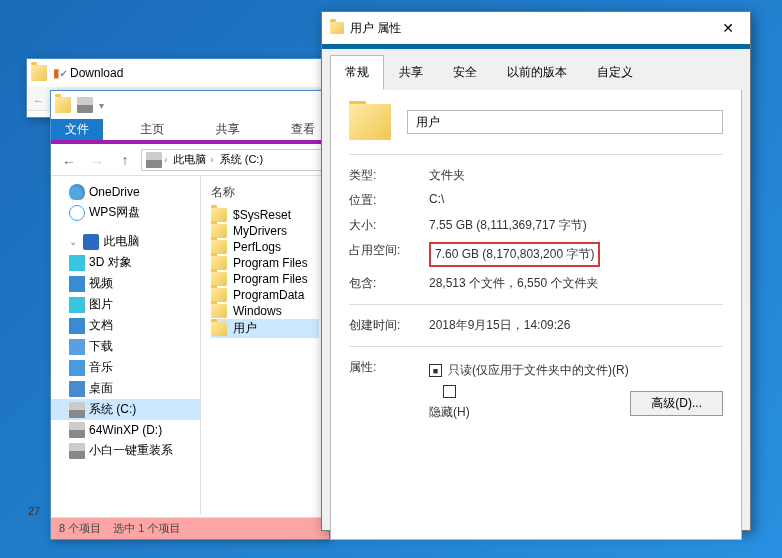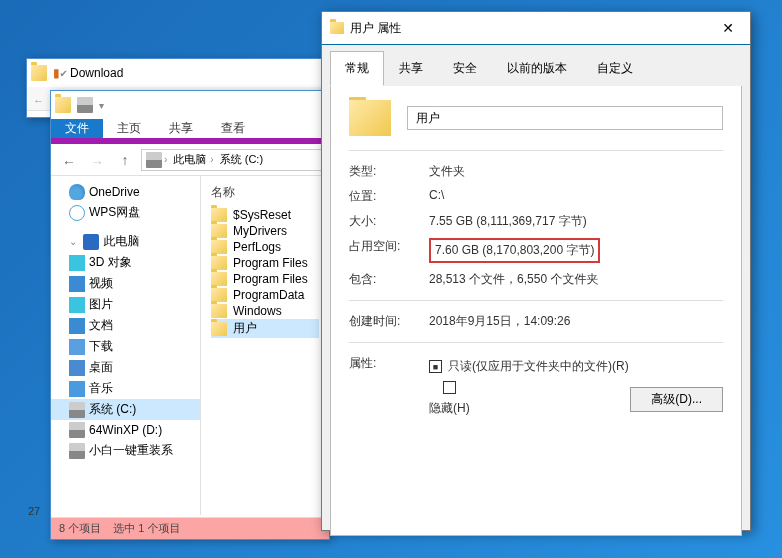--- a/index.html
+++ b/index.html
@@ -3,42 +3,42 @@
 <meta charset="utf-8">
 <style>
 * { margin: 0; padding: 0; box-sizing: border-box; font-family: "Microsoft YaHei", "Segoe UI", sans-serif; }
 body { background: linear-gradient(135deg, #1a6bb8 0%, #2890e0 100%); width: 782px; height: 558px; overflow: hidden; position: relative; }
 .window { position: absolute; background: #fff; border: 1px solid #4a90d0; box-shadow: 2px 2px 8px rgba(0,0,0,0.3); }
 .titlebar { height: 28px; background: #fff; display: flex; align-items: center; padding: 0 4px; font-size: 12px; }
 .titlebar .icon { width: 16px; height: 16px; margin-right: 6px; }
 .folder-icon { background: linear-gradient(135deg, #ffe9a8 0%, #f0c850 100%); border-radius: 1px; position: relative; }
 .folder-icon::before { content: ""; position: absolute; top: -3px; left: 0; width: 40%; height: 3px; background: #f0c850; border-radius: 1px 1px 0 0; }
 .quickbar { height: 24px; background: #f7f7f7; border-bottom: 1px solid #e0e0e0; display: flex; align-items: center; padding: 0 6px; gap: 6px; font-size: 11px; }
-.ribbon-top { height: 25px; background: #fff; border-bottom: 6px solid #a21caf; display: flex; align-items: center; font-size: 12px; }
+.ribbon-top { height: 25px; background: #fff; border-bottom: 4px solid #a21caf; display: flex; align-items: center; font-size: 12px; justify-content: space-between; }
 .ribbon-file { background: #1979ca; color: #fff; padding: 4px 14px; height: 100%; display: flex; align-items: center; }
 .ribbon-tab { padding: 4px 14px; color: #333; cursor: pointer; }
 .addr-row { height: 32px; display: flex; align-items: center; padding: 0 6px; gap: 4px; border-bottom: 1px solid #e0e0e0; }
 .nav-btn { width: 24px; height: 24px; display: flex; align-items: center; justify-content: center; color: #666; font-size: 14px; cursor: pointer; }
 .addr-bar { flex: 1; border: 1px solid #ccc; height: 22px; display: flex; align-items: center; font-size: 11px; padding: 0 4px; gap: 2px; }
 .crumb { padding: 0 2px; }
 .ex-body { display: flex; height: calc(100% - 109px); }
 .tree { width: 150px; border-right: 1px solid #e0e0e0; overflow: hidden; font-size: 12px; padding-top: 6px; }
 .tree-item { display: flex; align-items: center; padding: 2px 4px 2px 18px; gap: 4px; white-space: nowrap; }
 .tree-item.sub { }
 .tree-item.selected { background: #cce8ff; }
 .ticon { width: 16px; height: 16px; flex-shrink: 0; }
 .file-pane { flex: 1; padding: 6px 10px; font-size: 12px; }
 .col-head { color: #444; padding: 2px 0 6px; border-bottom: none; }
 .file-row { display: flex; align-items: center; gap: 6px; padding: 1px 0; }
 .file-row.selected { background: #cce8ff; }
 .row-icon { width: 16px; height: 14px; }
 .statusbar { position: absolute; bottom: 0; left: 0; right: 0; height: 22px; border-top: 1px solid #e0e0e0; display: flex; align-items: center; padding: 0 8px; gap: 12px; font-size: 11px; color: #444; background: #fca5a5; }
 
 .propdlg { position: absolute; left: 321px; top: 11px; width: 430px; height: 520px; background: #f0f0f0; border: 1px solid #777; box-shadow: 3px 3px 12px rgba(0,0,0,0.4); }
-.prop-title { height: 30px; display: flex; align-items: center; padding: 16px 8px; font-size: 12px; background: #fff; border-bottom: 1px solid #0369a1; }
+.prop-title { height: 30px; display: flex; align-items: center; padding: 16px 8px; font-size: 12px; background: #fff; border-bottom: 5px solid #0369a1; }
 .prop-close { margin-left: auto; font-size: 14px; padding: 0 8px; cursor: pointer; }
 .prop-tabs { display: flex; padding: 6px 8px 0; gap: 0; font-size: 12px; background: #f0f0f0; }
 .prop-tab { padding: 8px 14px; border: 1px solid transparent; cursor: pointer; }
 .prop-tab.active { background: #fff; border: 1px solid #bbb; border-bottom: 1px solid #fff; }
 .prop-body { margin: 0 8px 8px; background: #fff; border: 1px solid #bbb; border-top: none; padding: 14px 18px; height: 450px; position: relative; font-size: 12px; }
 .prop-head { display: flex; align-items: center; gap: 16px; margin-bottom: 14px; }
 .big-folder { width: 42px; height: 36px; }
 .prop-name { flex: 1; border: 1px solid #bbb; padding: 4px 8px; font-size: 12px; }
 .prop-row { display: flex; padding: 4px 0; }
 .prop-label { width: 80px; color: #333; }
@@ -131,26 +131,26 @@
         </div>
       <div class="tree-item sub">
           <span class="ticon icon-blue"></span>
           <span>文档</span>
         </div>
       <div class="tree-item sub">
           <span class="ticon icon-down"></span>
           <span>下载</span>
         </div>
       <div class="tree-item sub">
+          <span class="ticon icon-music"></span>
+          <span>音乐</span>
+        </div>
+      <div class="tree-item sub">
           <span class="ticon icon-desk"></span>
           <span>桌面</span>
-        </div>
-      <div class="tree-item sub">
-          <span class="ticon icon-music"></span>
-          <span>音乐</span>
         </div>
       <div class="tree-item sub selected">
           <span class="ticon icon-disk"></span>
           <span>系统 (C:)</span>
         </div>
       <div class="tree-item sub">
           <span class="ticon icon-disk"></span>
           <span>64WinXP  (D:)</span>
         </div>
       <div class="tree-item sub">

